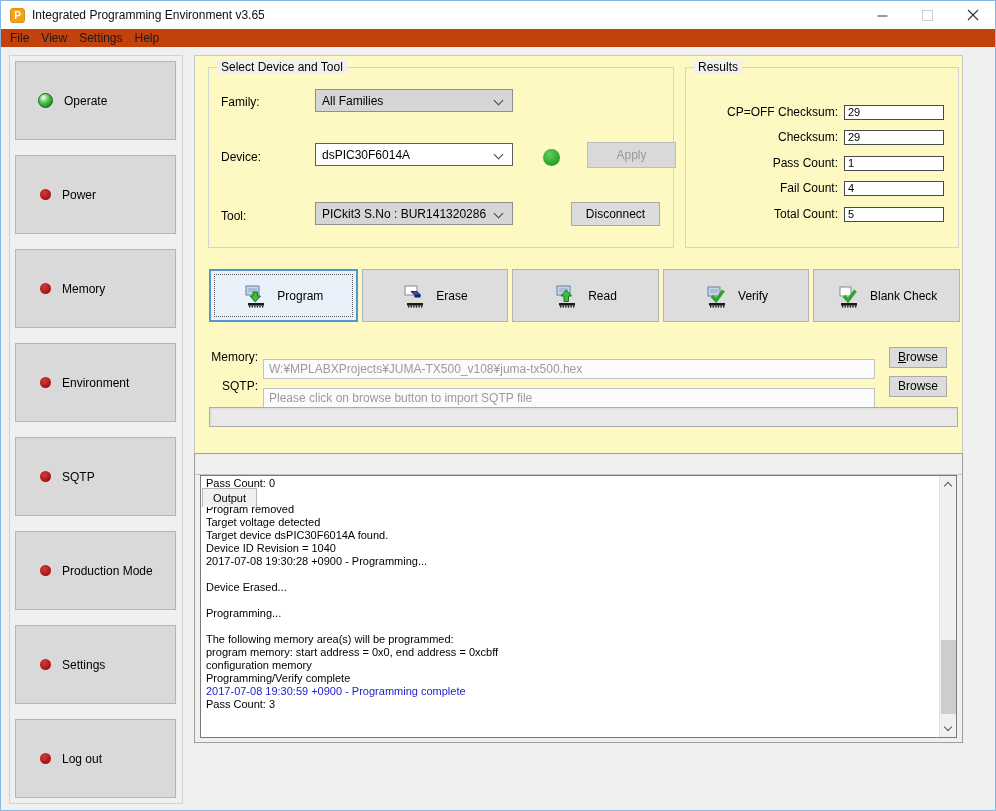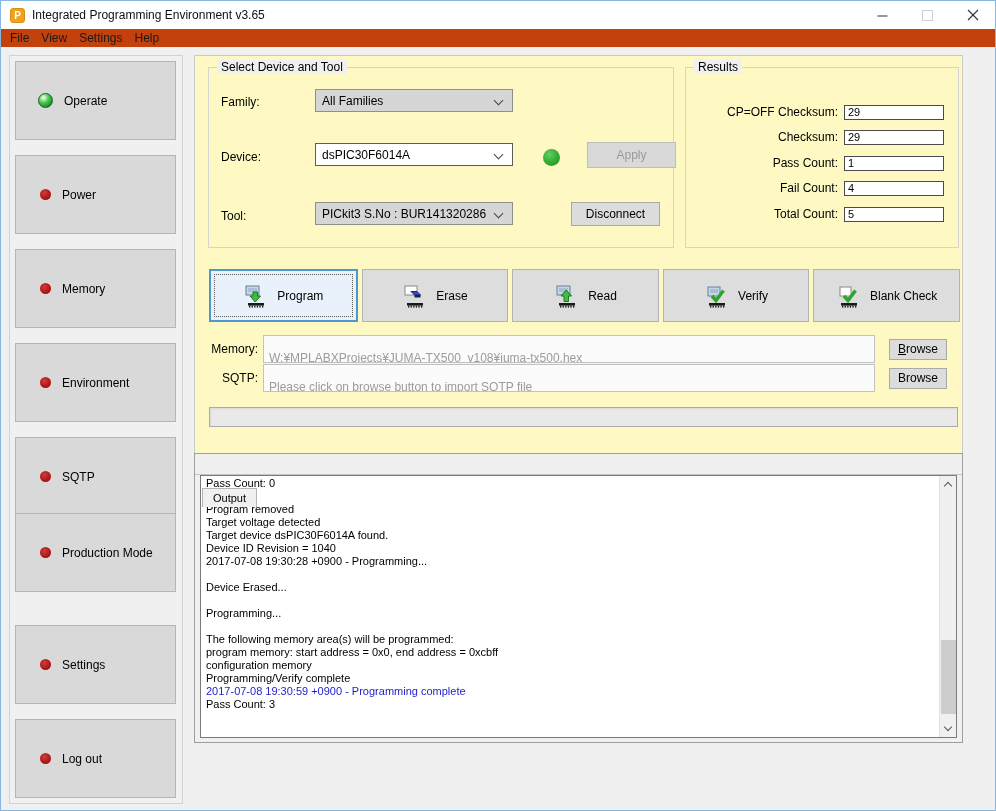--- a/index.html
+++ b/index.html
@@ -68,22 +68,22 @@
                 align-items:center; justify-content:center; gap:8px; font-size:12px; color:#000; }
   .action-btn.selected { background:#e9f2fb; border:2px solid #4f96d2;
                 outline:1px dotted #5a5a5a; outline-offset:-6px; }
 
   
   .file-row { position:absolute; left:14px; display:flex; align-items:center; }
   .file-row.source { top:279px; }
   .file-row.sqtp { top:308px; }
   .file-label { width:54px; text-align:right; font-size:12px; color:#000; padding-right:5px; white-space:nowrap; }
   .file-field { width:612px; height:20px; border:1px solid #c2c2c2; background:#fbfbfb;
-                font-size:12px; color:#9b9b9b; line-height:18px; padding:13px 5px;
-                white-space:nowrap; overflow:hidden; }
+                font-size:12px; color:#9b9b9b; line-height:18px; padding:0 5px;
+                white-space:nowrap; overflow:hidden;margin-top:24px; }
   .browse-btn { margin-left:14px; width:58px; height:21px; }
   .browse-btn span { display:block; }
   .mnemonic-first::first-letter { text-decoration:underline; }
   .progress { position:absolute; left:14px; top:351px; width:749px; height:20px;
               border:1px solid #ababab; background:#e9e9e9; box-shadow:inset 1px 1px 2px #00000012; }
 
   
   .output-panel { position:absolute; left:193px; top:452px; width:769px; height:290px;
                   border:1px solid #9d9d9d; background:#f0f0f0; }
   .tab-line { position:absolute; left:0; top:20px; width:100%; border-top:1px solid #c4c4c4; }
@@ -154,21 +154,21 @@
       <span class="side-label">Memory</span>
     </div>
     <div class="side-btn" style="top:287px">
       <span class="indicator"></span>
       <span class="side-label">Environment</span>
     </div>
     <div class="side-btn" style="top:381px">
       <span class="indicator"></span>
       <span class="side-label">SQTP</span>
     </div>
-    <div class="side-btn" style="top:457px">
+    <div class="side-btn" style="top:475px">
       <span class="indicator"></span>
       <span class="side-label">Production Mode</span>
     </div>
     <div class="side-btn" style="top:569px">
       <span class="indicator"></span>
       <span class="side-label">Settings</span>
     </div>
     <div class="side-btn" style="top:663px">
       <span class="indicator"></span>
       <span class="side-label">Log out</span>

